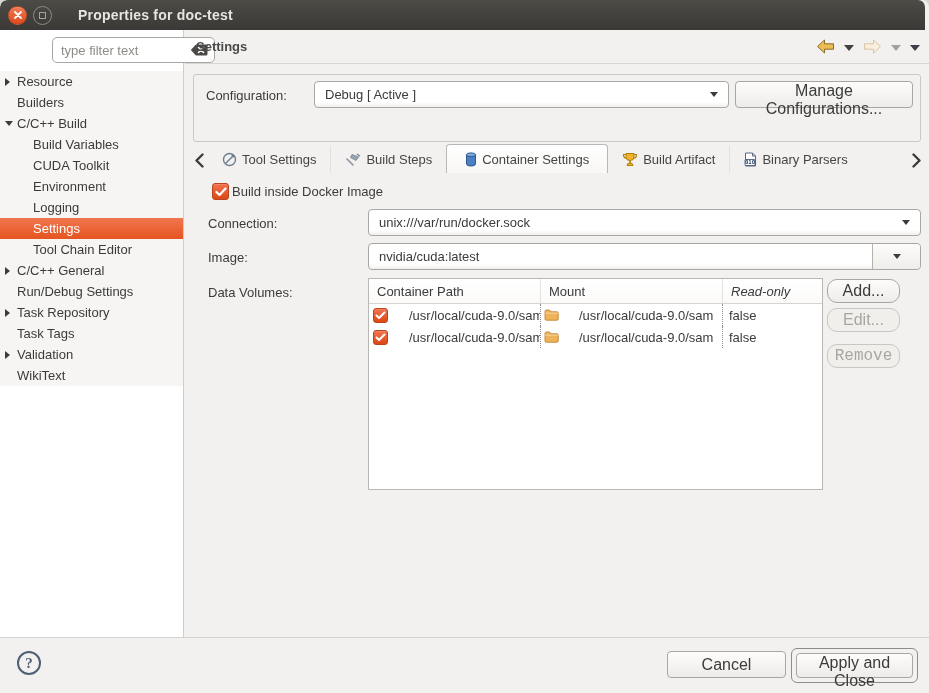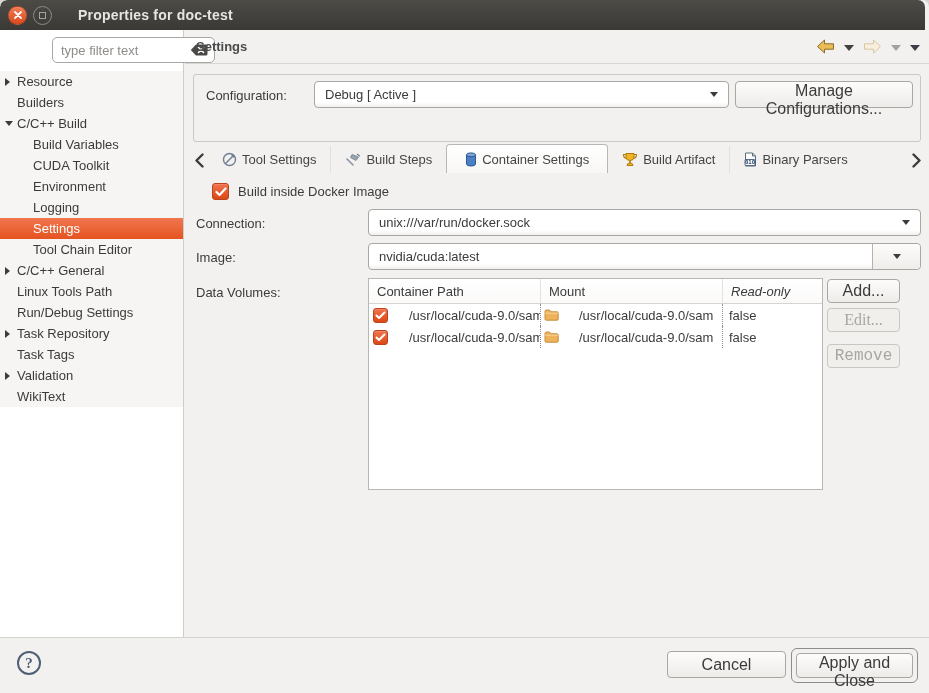--- a/index.html
+++ b/index.html
@@ -67,48 +67,48 @@
   .tab { display:flex; align-items:center; gap:5px; height:27px; padding:0 14px; cursor:pointer; border-left:1px solid #e2e0dd; }
   .tab:first-child { border-left:none; }
   .tab.active {
     height:29px; background:linear-gradient(#ffffff,#f8f7f5); border:1px solid #b9b7b3; border-bottom:none;
     border-radius:4px 4px 0 0; padding:12px 18px;
   }
   .tab.active + .tab { border-left:none; }
   .tab-label { white-space:nowrap; color:#454545; }
   .tab-icon { display:inline-flex; }
   
-  .docker-row { position:absolute; top:153px; left:27px; display:flex; align-items:center; gap:9px; }
+  .docker-row { position:absolute; top:153px; left:27px; display:flex; align-items:center; gap:3px; }
   .checkbox {
     width:17px; height:17px; border-radius:3px; border:1px solid #b8441d;
     background:linear-gradient(#ef7350,#dd4814); display:inline-flex; align-items:center; justify-content:center;
     box-shadow:inset 0 1px 0 #ffa17e66; cursor:pointer;
   }
   .checkbox.small { width:15px; height:15px; }
   
-  .form-label { position:absolute; left:11px; }
+  .form-label { position:absolute; left:23px; }
   .field { position:absolute; left:183px; width:553px; }
   .combo-split { padding-right:0; }
   .combo-split .split-btn { margin-left:auto; width:48px; align-self:stretch; border-left:1px solid #b5b3af; background:linear-gradient(#fdfcfb,#efedea); display:flex; align-items:center; justify-content:center; border-radius:0 4px 4px 0; }
   .combo-split .split-btn .tri2 { width:0; height:0; border-left:4.5px solid transparent; border-right:4.5px solid transparent; border-top:5.5px solid #3c3c3c; }
   
   .volumes-table { position:absolute; left:183px; top:248px; width:455px; height:212px; background:#fff; border:1px solid #b9b7b4; overflow:hidden; }
   .thead { display:flex; height:25px; border-bottom:1px solid #d6d4d1; background:linear-gradient(#ffffff,#fbfaf9); }
   .th { display:flex; align-items:center; padding-left:8px; border-right:1px solid #e4e2df; font-size:13px; color:#3b3b3b; }
   .th:last-child { border-right:none;font-style:italic; }
   .col0 { width:172px; } .col1 { width:182px; } .col2 { width:99px; }
   .trow { display:flex; height:22px; }
   .td { display:flex; align-items:center; overflow:hidden; white-space:nowrap; }
   .td.dotted { border-right:1px dotted #8f8d8a;gap:16px; }
   .td .cb-wrap { margin:0 5px 0 4px; display:inline-flex; }
   .cell-text { overflow:hidden; white-space:nowrap; }
   .td .folder { margin:0 4px 0 3px; display:inline-flex; flex-shrink:0; }
   .td.ro { padding-left:6px; }
   
-  .vol-btn { position:absolute; left:642px; width:73px; height:24px; }
+  .vol-btn { position:absolute; left:642px; width:73px; height:24px;border-radius:10px; }
   .vol-btn.disabled { color:#a8a6a2; border-color:#c9c7c3; background:#f1efec; cursor:default; }
   
   .footer { position:absolute; left:0; right:0; bottom:0; height:56px; background:#f2f1ef; border-top:1px solid #d5d3d0; }
   .help {
     position:absolute; left:17px; top:13px; width:24px; height:24px; border-radius:50%;
     border:2px solid #4e6076; color:#4e6076; font-weight:bold; font-size:15px;
     display:flex; align-items:center; justify-content:center; cursor:pointer; font-family:"Liberation Serif", serif;
   }
   .cancel { position:absolute; right:143px; top:13px; width:119px; height:27px; }
   .default-ring { position:absolute; right:11px; top:10px; padding:4px; border:1px solid #8f8d89; border-radius:6px; }
@@ -180,24 +180,20 @@
         </div>
         <div class="tree-row lvl2">
           <span class="tree-arrow"></span>
           <span class="tree-label">Tool Chain Editor</span>
         </div>
         <div class="tree-row">
           <span class="tree-arrow">
             <span class="tri-collapsed"></span>
           </span>
           <span class="tree-label">C/C++ General</span>
-        </div>
-        <div class="tree-row">
-          <span class="tree-arrow"></span>
-          <span class="tree-label">Linux Tools Path</span>
         </div>
         <div class="tree-row">
           <span class="tree-arrow"></span>
           <span class="tree-label">Run/Debug Settings</span>
         </div>
         <div class="tree-row">
           <span class="tree-arrow">
             <span class="tri-collapsed"></span>
           </span>
           <span class="tree-label">Task Repository</span>
@@ -387,21 +383,21 @@
                 </svg>
               </span>
               <span class="cell-text">/usr/local/cuda-9.0/sam</span>
             </div>
             <div class="td col2 ro">false</div>
           </div>
         </div>
     </div>
     <div id="vol-buttons">
         <button class="btn vol-btn" style="top: 249px;">Add...</button>
-        <button class="btn vol-btn disabled" style="top: 278px; font-family: Liberation Serif, serif;">Edit...</button>
+        <button class="btn vol-btn disabled" style="top: 278px;">Edit...</button>
         <button class="btn vol-btn disabled" style="top: 314px; font-family: Liberation Mono, monospace;">Remove</button>
       </div>
   </div>
 
   <div class="footer">
     <span class="help">
         <span>?</span>
       </span>
     <button class="btn cancel">Cancel</button>
     <span class="default-ring">

